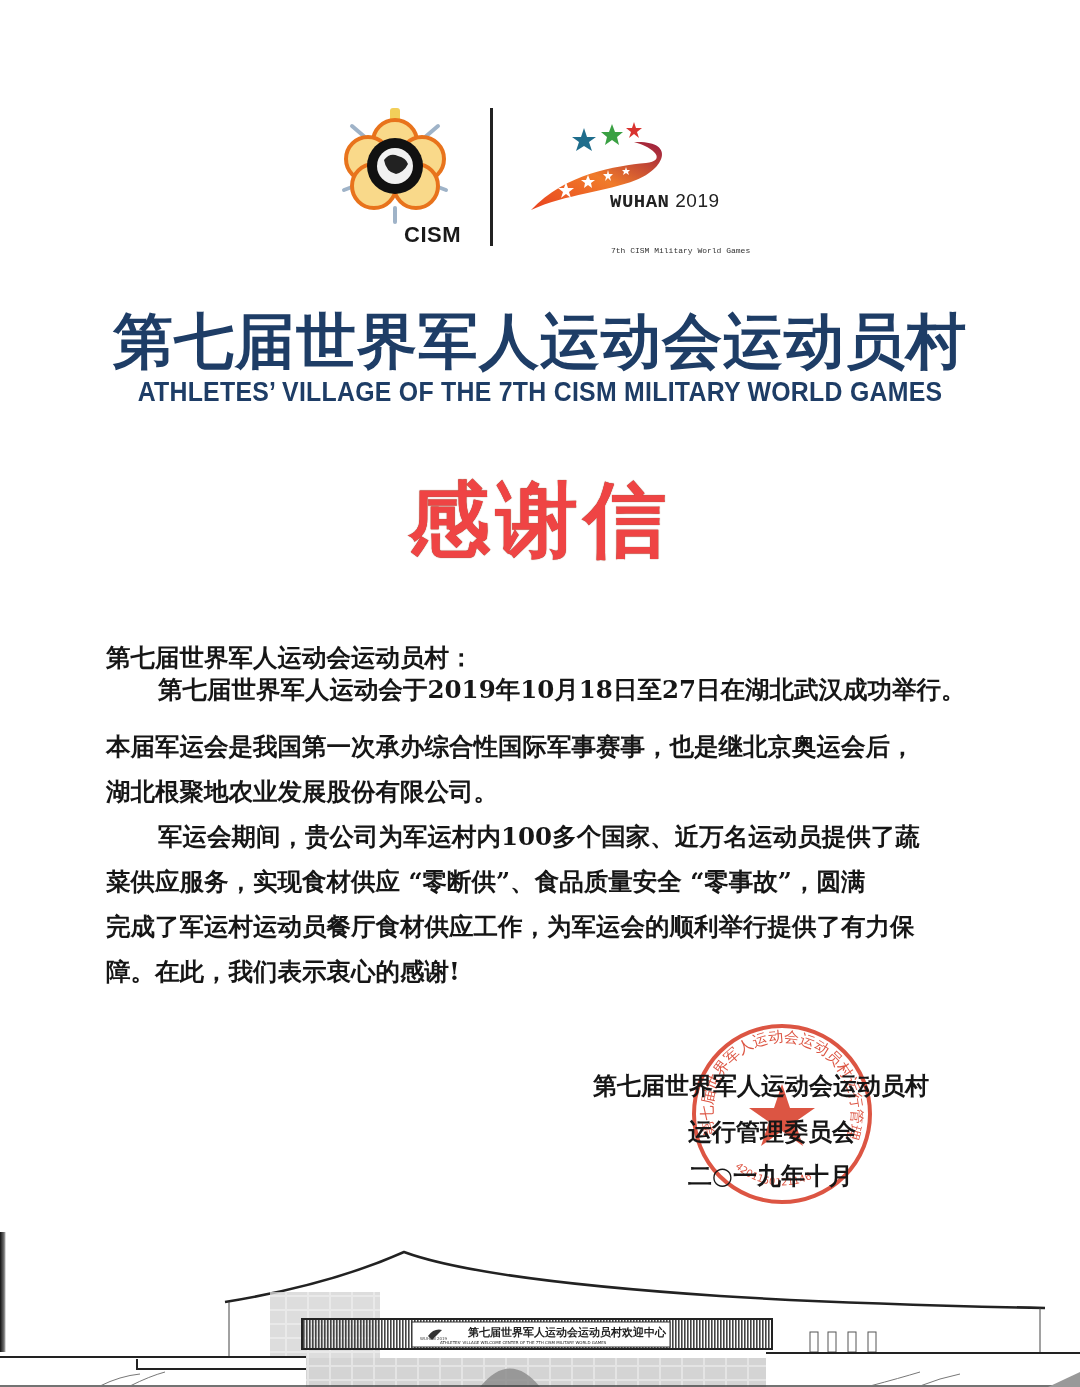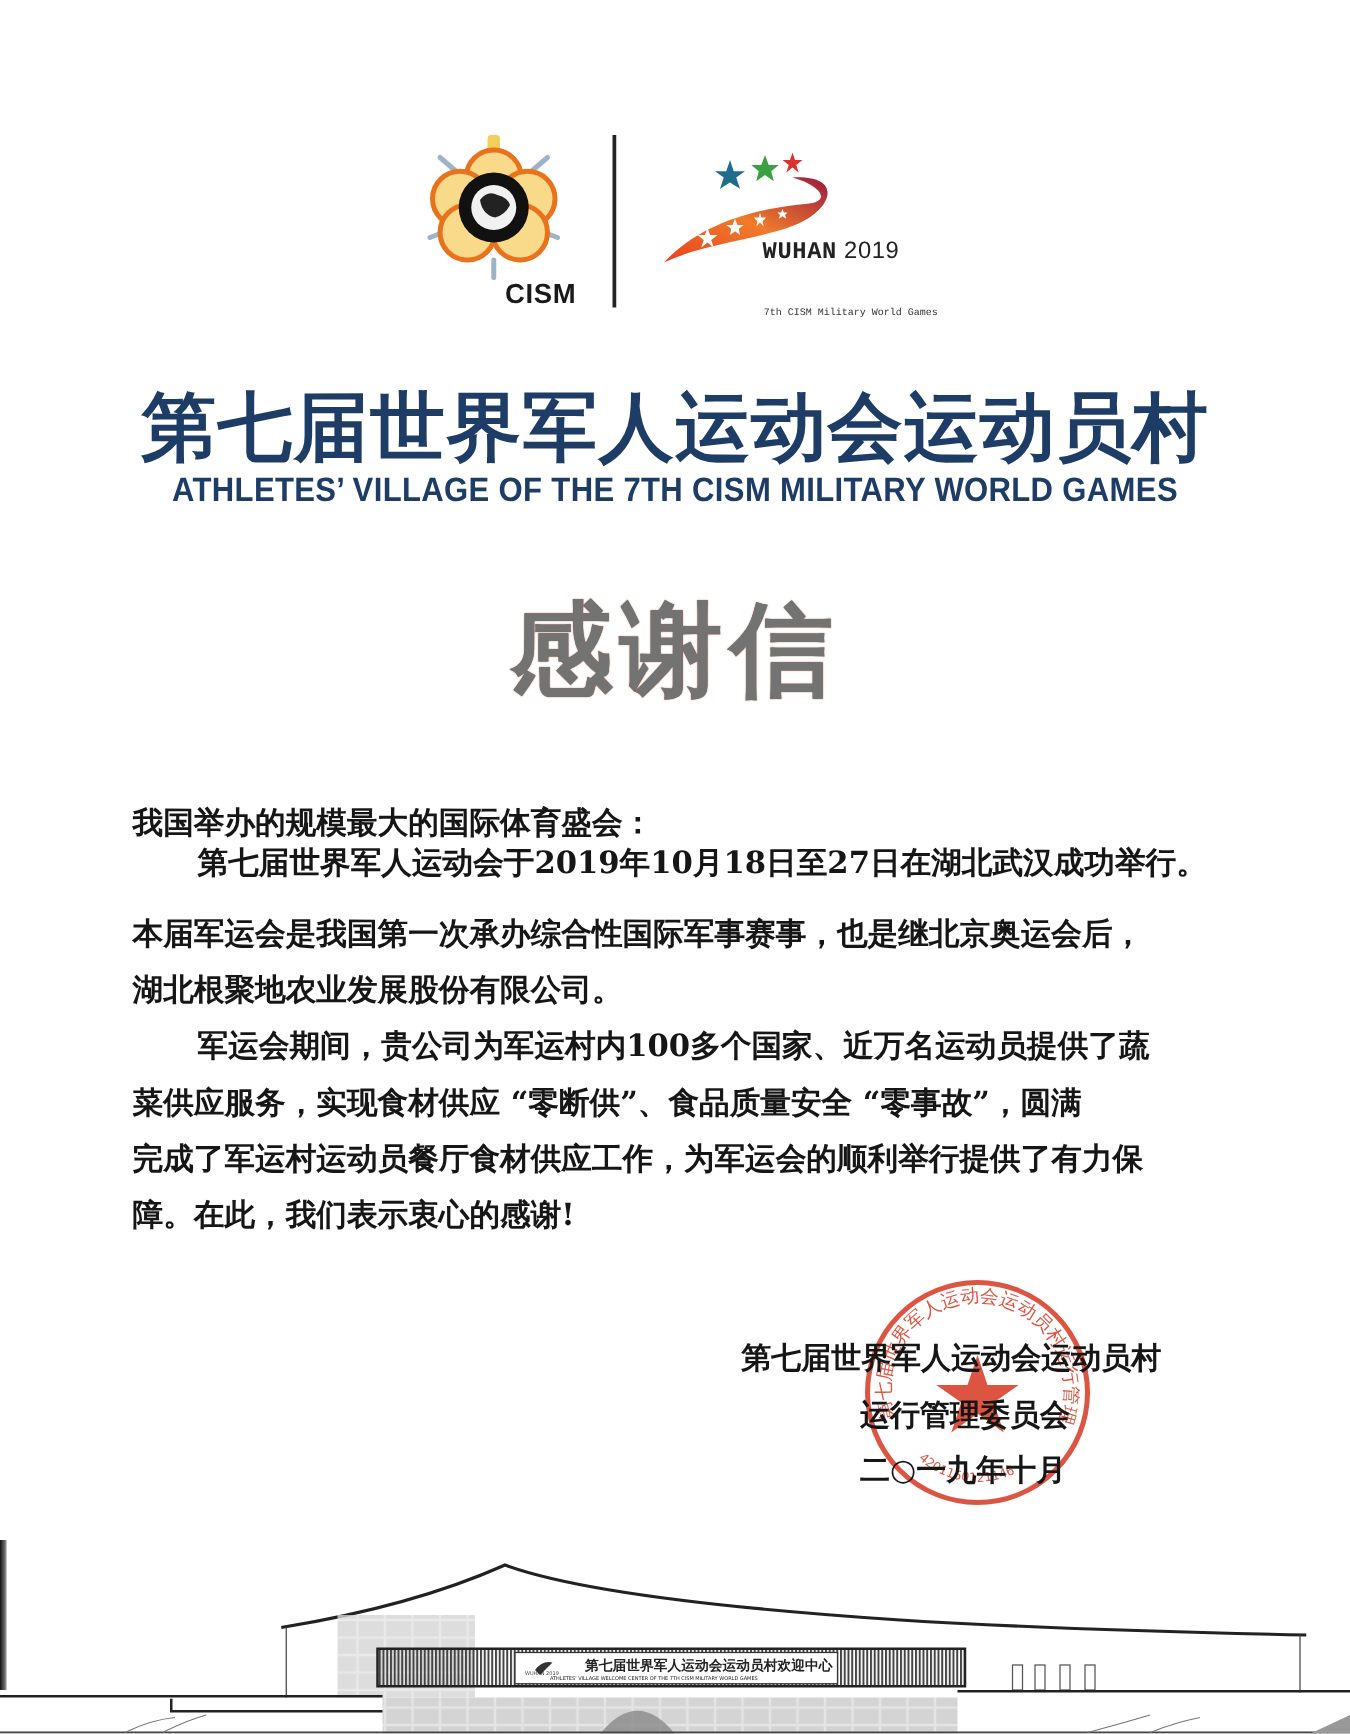--- a/index.html
+++ b/index.html
@@ -22,21 +22,21 @@
     .wuhan-title b { font-weight: 900; font-family: Liberation Mono, monospace; }
     .wuhan-sub { left: 611px; top: 218px; font-family: Liberation Mono, monospace; font-size: 8px; color: #333; white-space: nowrap; margin-top: 28px; }
     .cism-text { left: 356px; top: 222px; font-family: "Liberation Sans", sans-serif; font-weight: 900; font-size: 22px; color: #1a1a1a; letter-spacing: 0.5px; margin-left: 48px; }
 
     
     .title-cn { left: 0; width: 1080px; top: 302px; text-align: center;
       font-family: "DejaVu Sans", sans-serif; font-weight: 900; font-size: 60px; color: #1e3d66; letter-spacing: 1px; }
     .title-en { left: 0; width: 1080px; top: 377px; text-align: center;
       font-family: "Liberation Sans", sans-serif; font-weight: 700; font-size: 27px; color: #1e3d66; letter-spacing: 0.3px; transform: scaleX(0.92); }
     .letter-title { left: 0; width: 1080px; top: 466px; text-align: center;
-      font-family: Liberation Mono, monospace; font-weight: 900; font-size: 82px; color: #737373; letter-spacing: 6px;
+      font-family: Liberation Mono, monospace; font-weight: 900; font-size: 82px; color: #ef4444; letter-spacing: 6px;
       text-shadow: 0 0 1px #7a2a0c; }
 
     
     .body-line { left: 106px; font-size: 24.5px; line-height: 1; white-space: nowrap; font-weight: 700; color: #161616; }
     .indent { left: 158px; }
 
     
     .sig { font-size: 24px; font-weight: 700; white-space: nowrap; color: #161616; }
 
     
@@ -96,21 +96,21 @@
 <div class="abs wuhan-title">
   <b>WUHAN</b>
   <span>2019</span>
 </div>
 <div class="abs wuhan-sub">7th CISM Military World Games</div>
 
 <div class="abs title-cn">第七届世界军人运动会运动员村</div>
 <div class="abs title-en">ATHLETES’ VILLAGE OF THE 7TH CISM MILITARY WORLD GAMES</div>
 <div class="abs letter-title">感谢信</div>
 
-<div class="abs body-line" style="top:646px;">我国举办的规模最大的国际体育盛会：</div>
+<div class="abs body-line" style="top:646px;">第七届世界军人运动会运动员村：</div>
 <div class="abs body-line indent" style="top:678px;">第七届世界军人运动会于2019年10月18日至27日在湖北武汉成功举行。</div>
 <div class="abs body-line" style="top:735px;">本届军运会是我国第一次承办综合性国际军事赛事，也是继北京奥运会后，</div>
 <div class="abs body-line" style="top:780px;">湖北根聚地农业发展股份有限公司。</div>
 <div class="abs body-line indent" style="top:825px;">军运会期间，贵公司为军运村内100多个国家、近万名运动员提供了蔬</div>
 <div class="abs body-line" style="top:870px;">菜供应服务，实现食材供应 “零断供”、食品质量安全 “零事故”，圆满</div>
 <div class="abs body-line" style="top:915px;">完成了军运村运动员餐厅食材供应工作，为军运会的顺利举行提供了有力保</div>
 <div class="abs body-line" style="top:960px;">障。在此，我们表示衷心的感谢!</div>
 
 <svg class="abs seal" viewBox="0 0 188 188">
   <defs>

